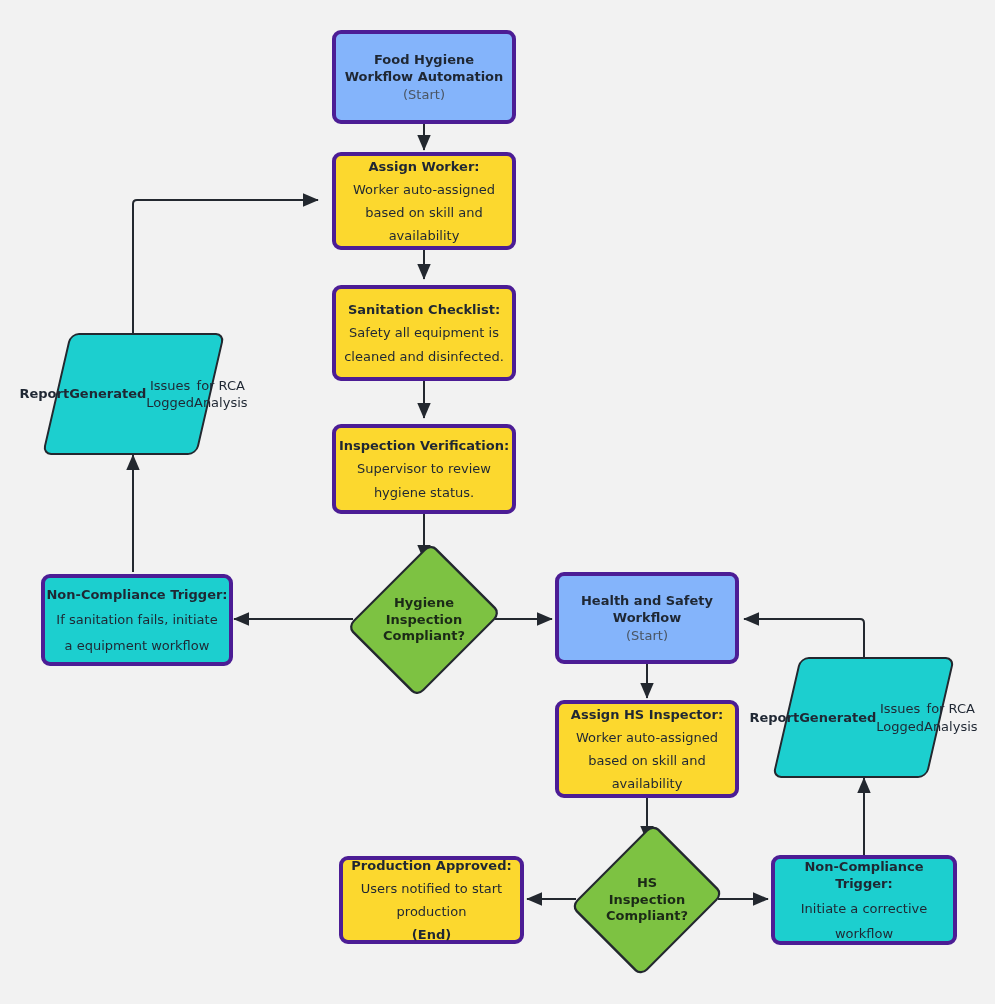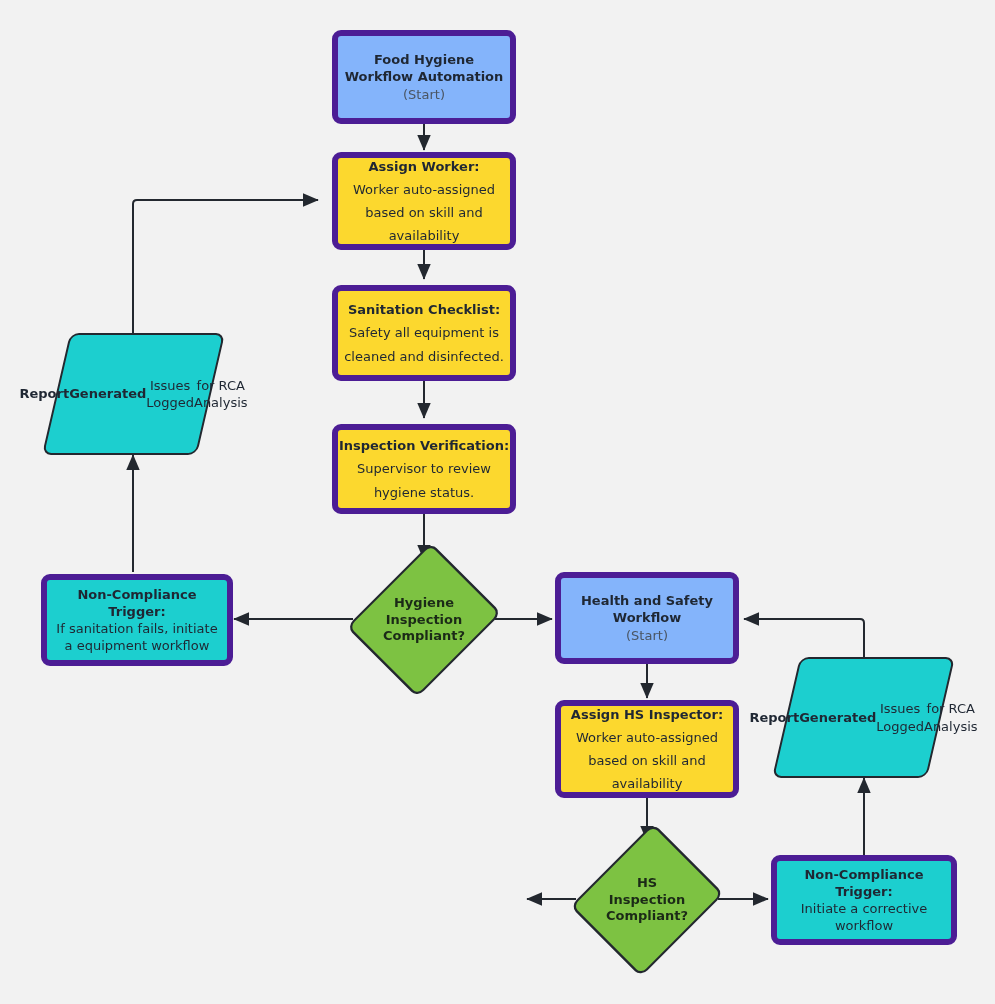--- a/index.html
+++ b/index.html
@@ -16,26 +16,26 @@
     position:absolute;
     box-sizing:border-box;
     display:flex;flex-direction:column;
     align-items:center;justify-content:center;
     text-align:center;
     color:#1f2733;
     line-height:1.32;
     z-index:2;
   }
   .rect{
-    border:6px solid #4c1d95;
+    border:4px solid #4c1d95;
     border-radius:9px;
   }
   .blue{background:#84b4fb;}
   .yellow{background:#fcd82e;gap:6px;}
-  .teal{background:#1ccfcf;}
+  .teal{background:#1ccfcf;gap:8px;}
 
   
   .para{
     position:absolute;
     z-index:2;
     display:flex;flex-direction:row;
     align-items:center;justify-content:center;
     text-align:center;
     color:#1f2733;line-height:1.32;
   }
@@ -160,20 +160,26 @@
     <div class="sub t13">availability</div>
   </div>
 
   <div class="diamond" style="left:575px;top:841px;width:144px;height:118px;">
     <div class="dia-bg" style="width:98px;height:98px;margin-left:-49px;margin-top:-49px;transform:rotate(45deg) scale(1.02,1.2);"></div>
     <div class="ttl t13">HS</div>
     <div class="ttl t13">Inspection</div>
     <div class="ttl t13">Compliant?</div>
   </div>
 
+  <div class="node rect yellow" style="left:339px;top:856px;width:185px;height:88px;">
+    <div class="ttl t13">Production Approved:</div>
+    <div class="sub t13">Users notified to start</div>
+    <div class="sub t13">production</div>
+    <div class="ttl t13">(End)</div>
+  </div>
 
   <div class="node rect teal" style="left:771px;top:855px;width:186px;height:90px;">
     <div class="ttl t13">Non-Compliance Trigger:</div>
     <div class="sub t13">Initiate a corrective</div>
     <div class="sub t13">workflow</div>
   </div>
 
   <div class="para" style="left:786px;top:657px;width:155px;height:121px;">
     <div class="para-bg"></div>
     <div class="ttl t13">Report</div>

